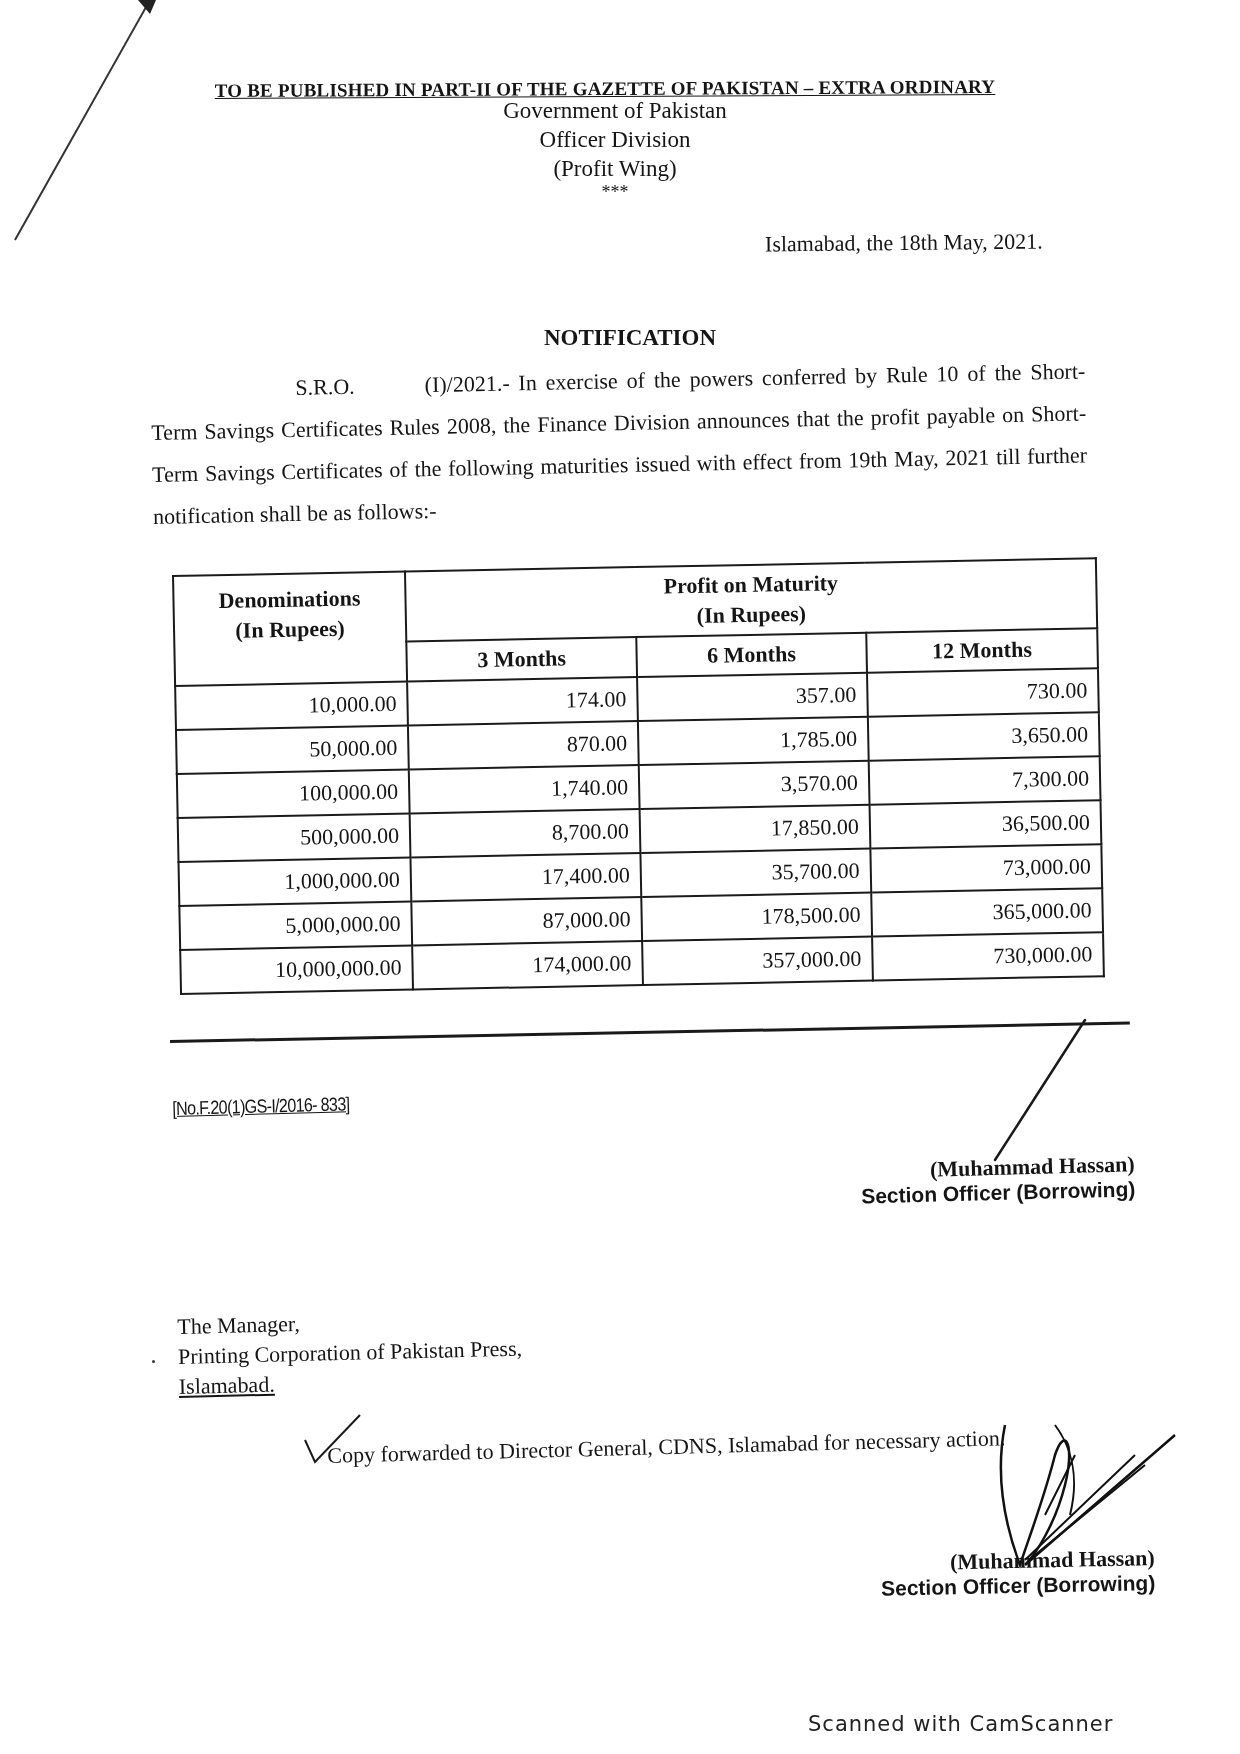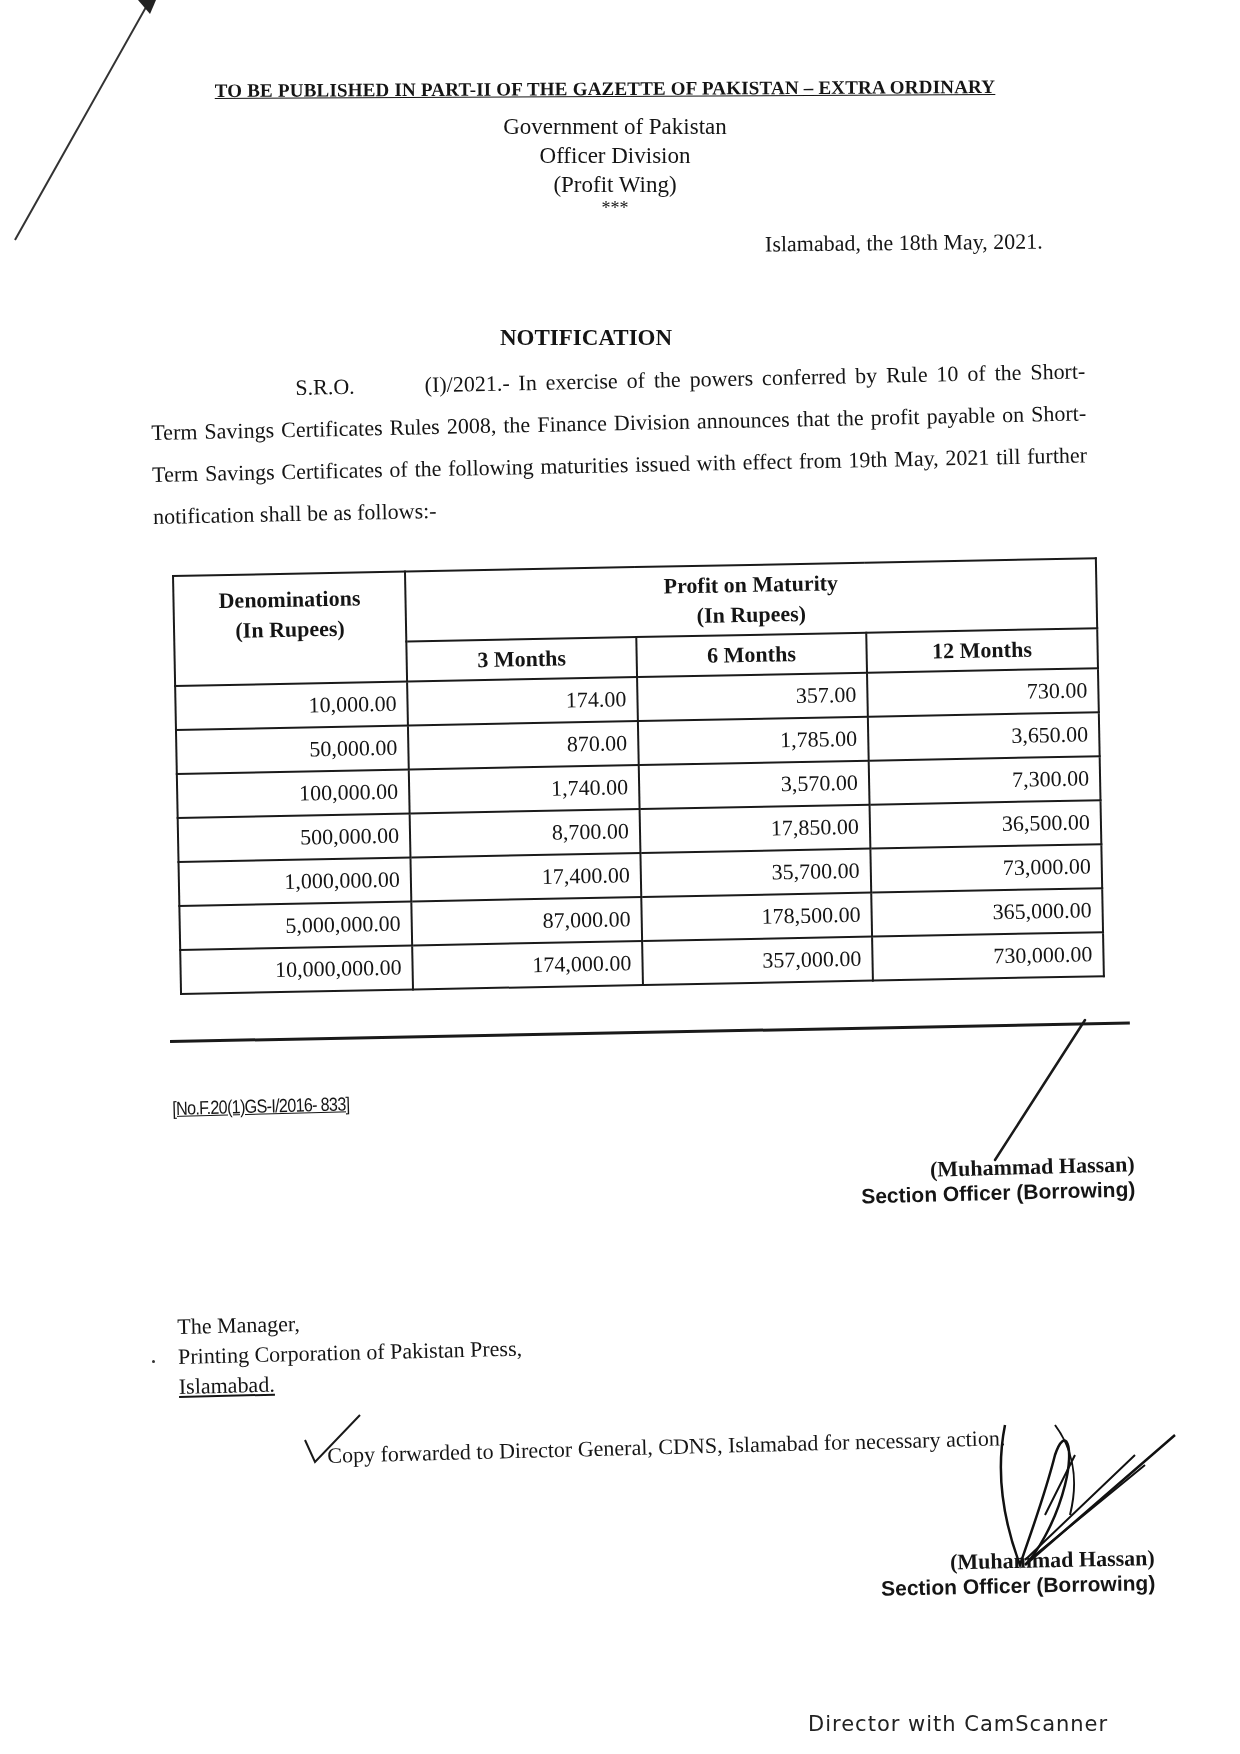--- a/index.html
+++ b/index.html
@@ -7,24 +7,24 @@
     width: 1240px; height: 1754px; position: relative; overflow: hidden;
     background: #ffffff; color: #151515;
     font-family: "Liberation Serif", serif;
   }
   .abs { position: absolute; }
   .gazette {
     left: 185px; top: 78px; width: 840px; text-align: center;
     font-size: 19px; font-weight: bold; letter-spacing: 0.2px;
     text-decoration: underline; transform: rotate(-0.3deg);
   }
-  .govt { left: 420px; top: 112px; width: 390px; text-align: center; font-size: 23px; line-height: 29px; }
+  .govt { left: 420px; top: 96px; width: 390px; text-align: center; font-size: 23px; line-height: 29px; }
   .stars { font-size: 18px; line-height: 18px; }
   .date { left: 765px; top: 230px; font-size: 22px; font-weight: normal; transform: rotate(-0.6deg); }
-  .notif-title { left: 500px; top: 325px; width: 260px; text-align: left; font-size: 23px; font-weight: bold; }
+  .notif-title { left: 500px; top: 325px; width: 260px; text-align: center; font-size: 23px; font-weight: bold; }
   .para {
     left: 150px; top: 370px; width: 935px; font-size: 22px; line-height: 42px;
     transform: rotate(-1.2deg); transform-origin: left top; text-align: justify;
   }
   .para .indent { display: inline-block; width: 145px; }
   .para .gap { display: inline-block; width: 70px; }
   table.profit {
     position: absolute; left: 172px; top: 575px; width: 925px;
     border-collapse: collapse; font-size: 22px;
     transform: rotate(-1.1deg); transform-origin: left top;
@@ -175,13 +175,13 @@
 <svg class="abs sig2" viewBox="0 0 200 160">
   <path d="M20 10 C 10 60, 20 110, 35 150 C 45 120, 60 80, 70 40 C 80 10, 90 30, 80 70 C 70 110, 50 140, 40 150 L 190 20" stroke="#111" stroke-width="2.5" fill="none"></path>
   <path d="M40 145 L 150 40 M 50 140 L 160 50 M 60 100 L 90 40 M 70 10 C 85 30, 95 60, 85 100" stroke="#111" stroke-width="2" fill="none"></path>
 </svg>
 
 <div class="abs signer2">
   <div class="signer-name">(Muhammad Hassan)</div>
   <div class="signer-title">Section Officer (Borrowing)</div>
 </div>
 
-<div class="abs camscanner">Director with CamScanner</div>
+<div class="abs camscanner">Scanned with CamScanner</div>
 
 </body></html>

